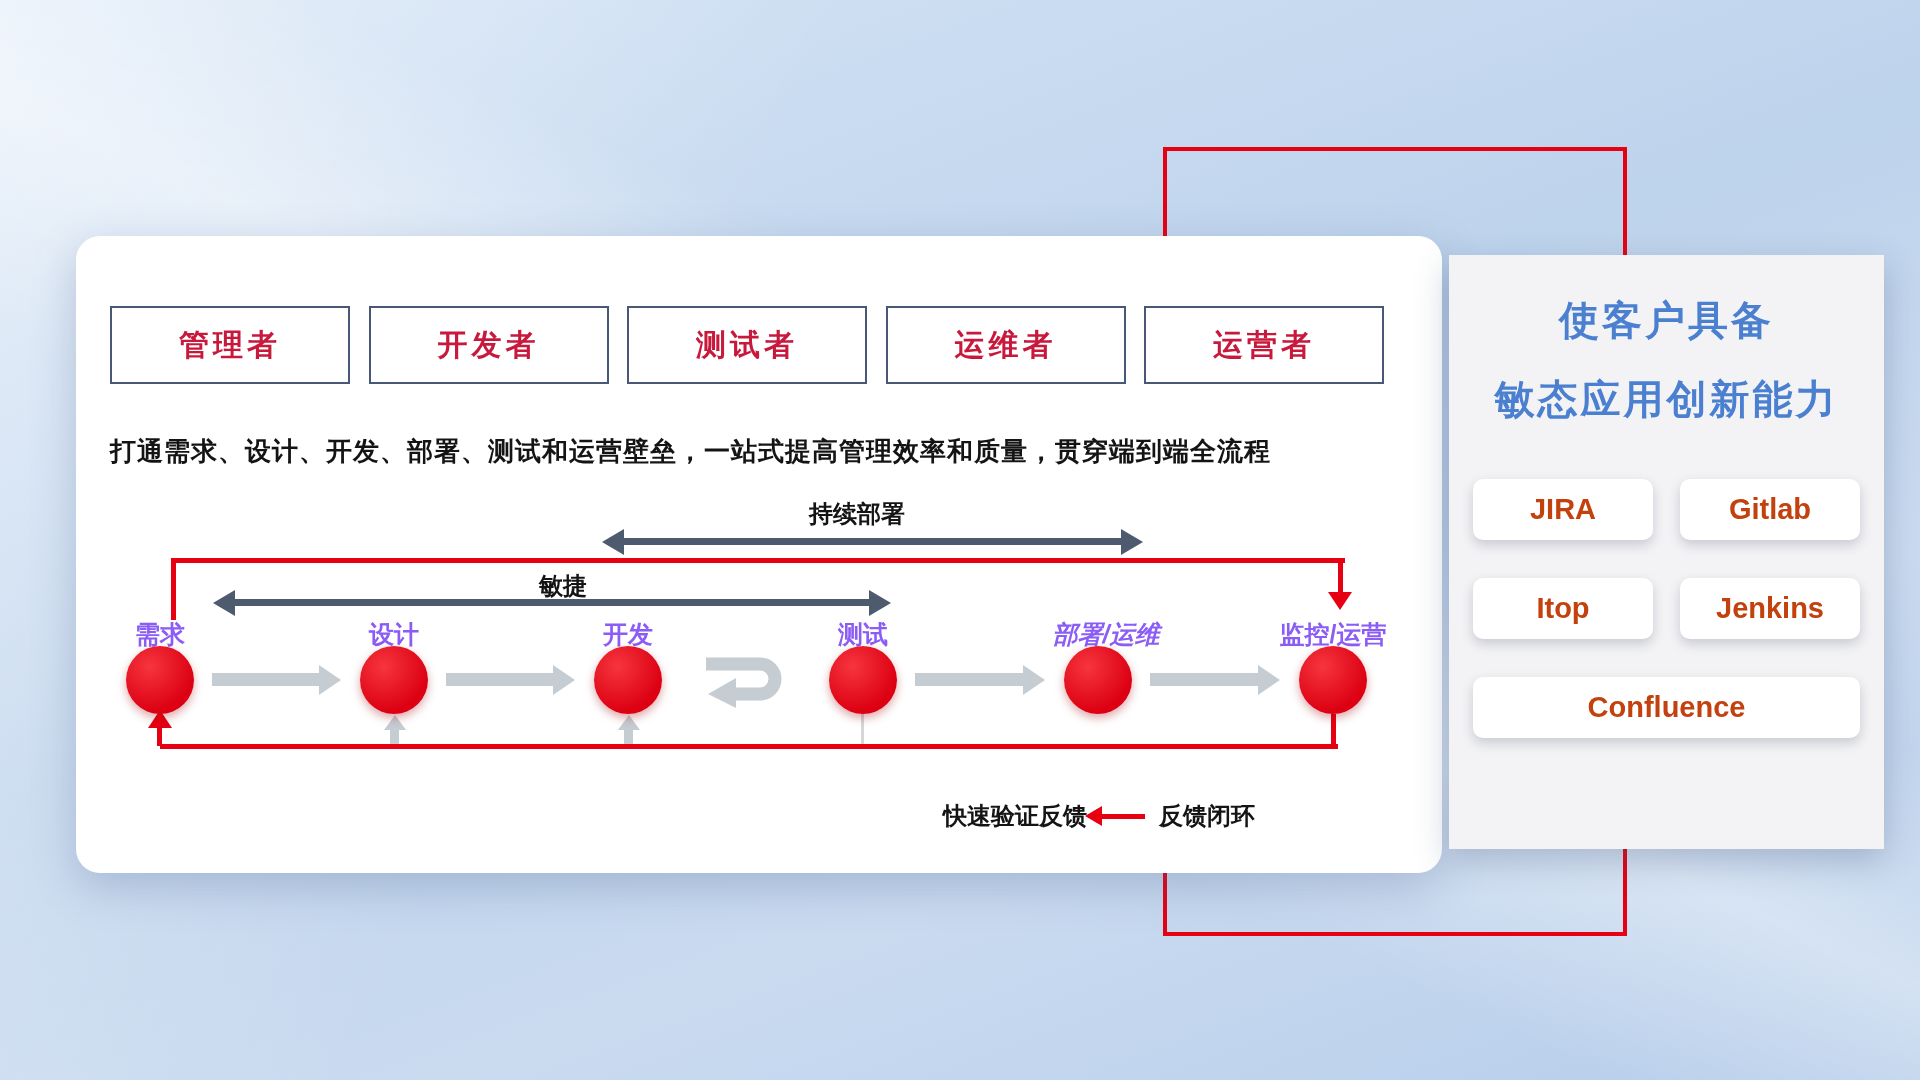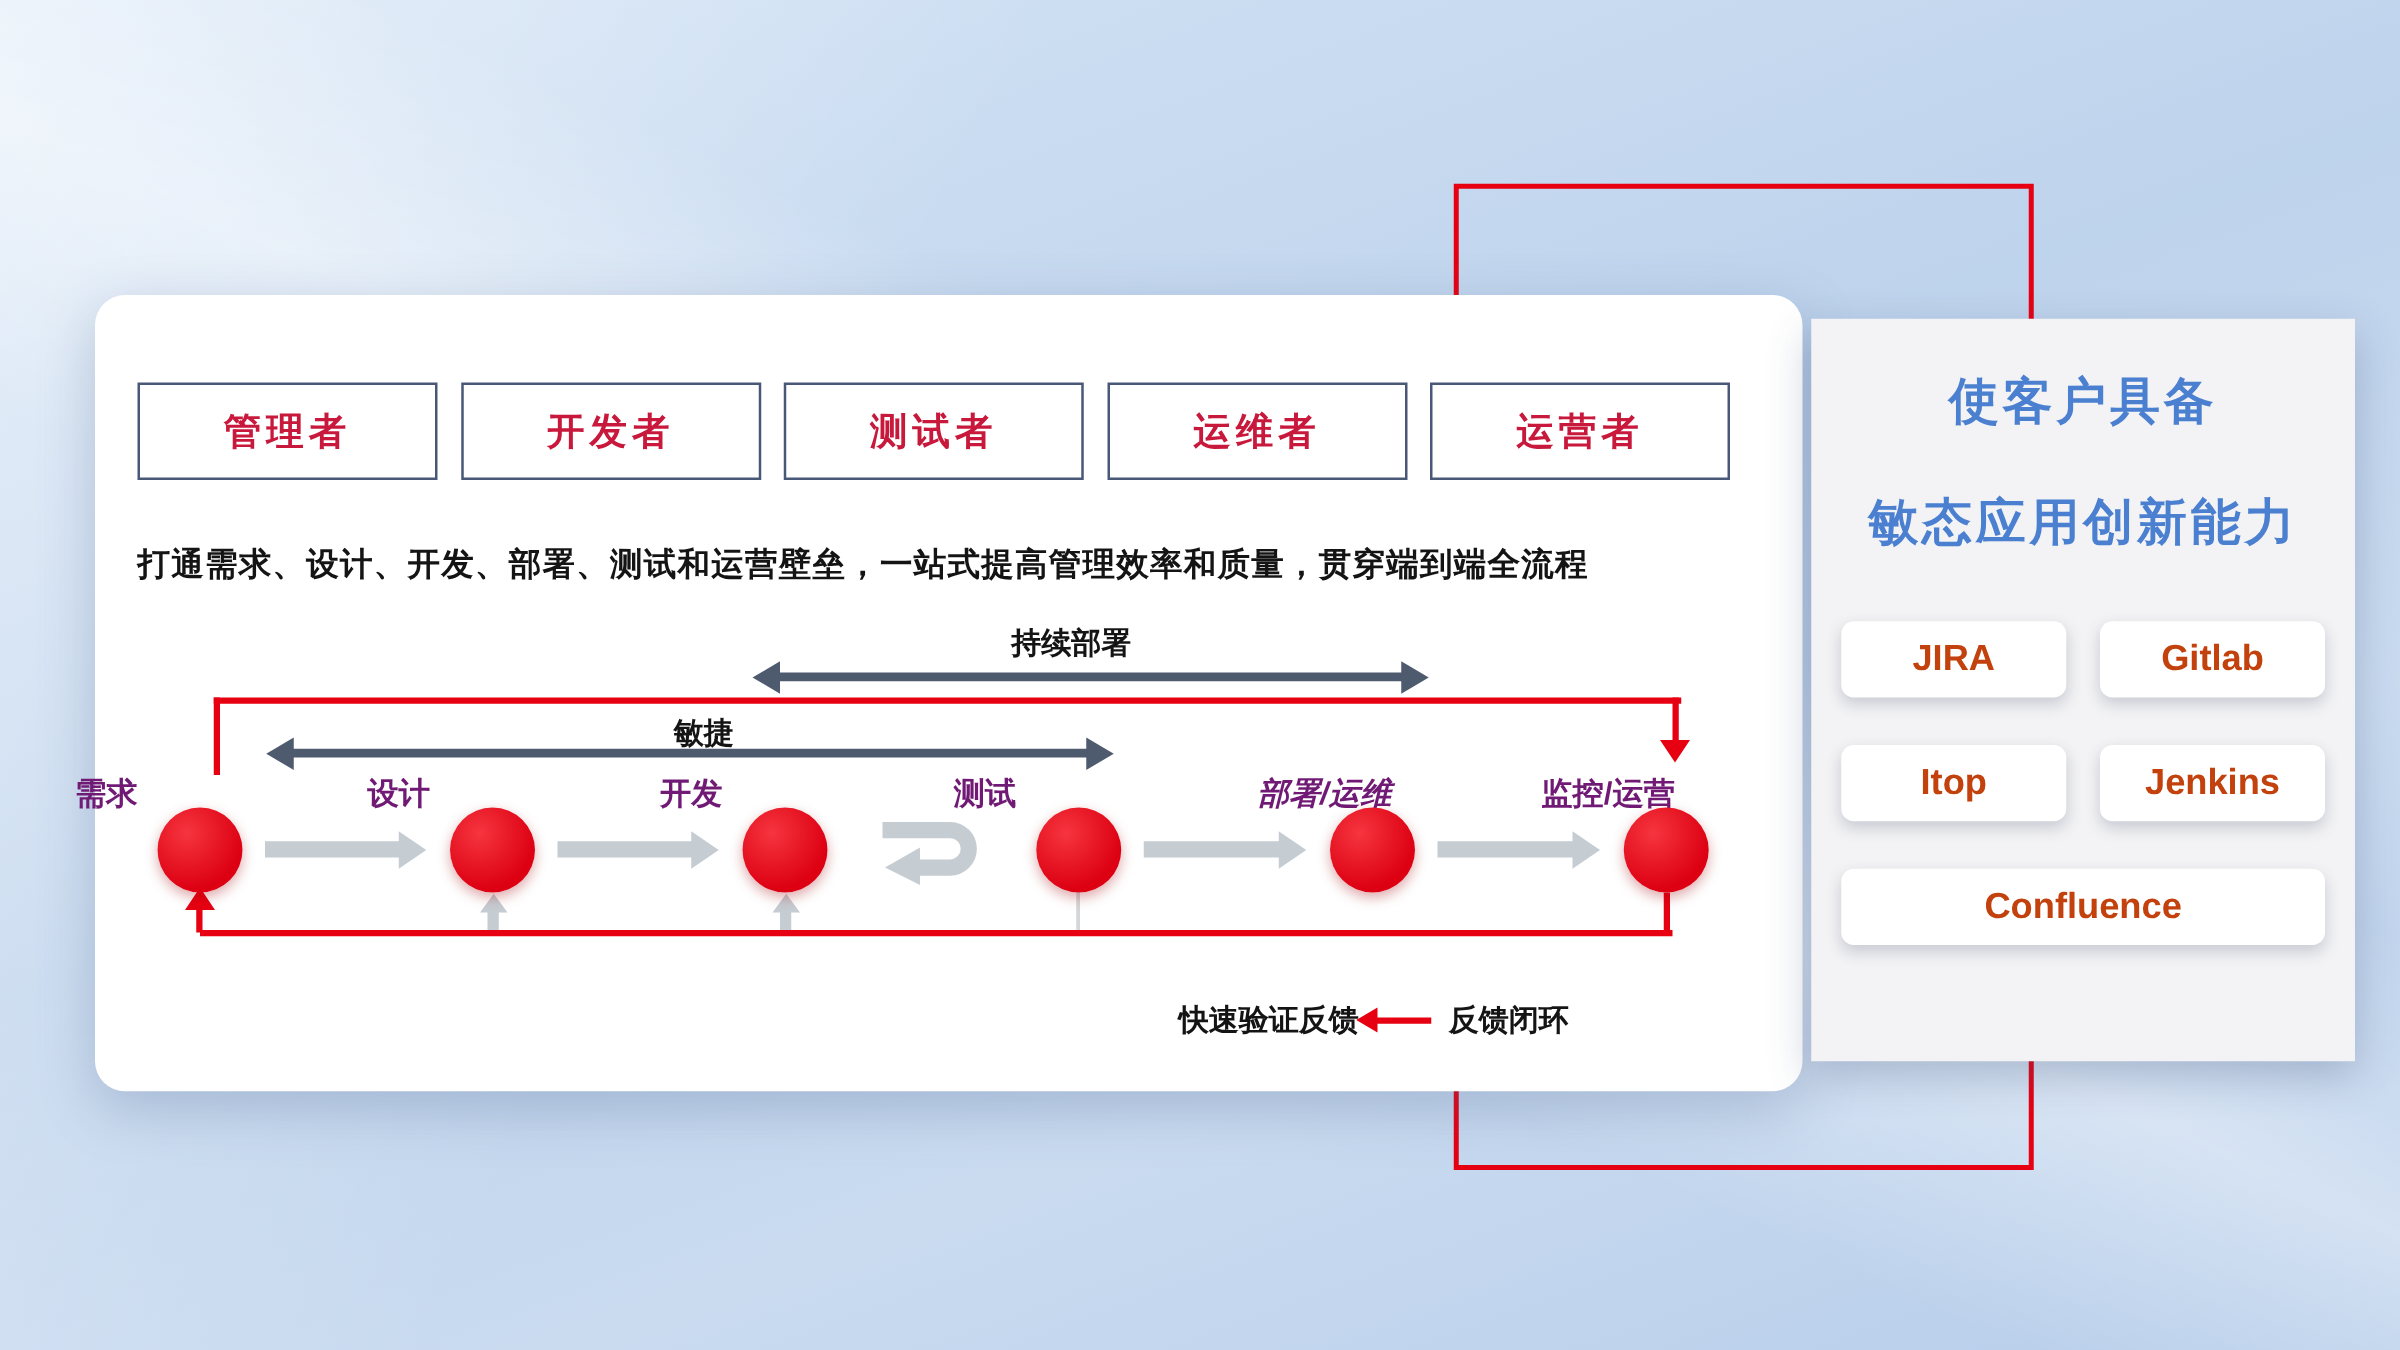--- a/index.html
+++ b/index.html
@@ -53,22 +53,22 @@
   .darrow-label{position:absolute;z-index:3;font-size:24px;font-weight:bold;color:#141414;text-align:center;}
 
   
   .redline{position:absolute;background:#e60012;z-index:2;}
   .red-head-down{position:absolute;z-index:2;width:0;height:0;
     border-top:18px solid #e60012;border-left:12px solid transparent;border-right:12px solid transparent;}
   .red-head-up{position:absolute;z-index:2;width:0;height:0;
     border-bottom:18px solid #e60012;border-left:12px solid transparent;border-right:12px solid transparent;}
 
   
-  .stage-label{position:absolute;width:200px;top:618px;z-index:4;
-    font-size:25px;font-weight:bold;color:#701a75;}
+  .stage-label{position:absolute;width:200px;top:618px;text-align:center;z-index:4;
+    font-size:25px;font-weight:bold;color:#8b5cf6;}
   .node{position:absolute;top:646px;width:68px;height:68px;border-radius:50%;z-index:4;
     background:radial-gradient(circle at 35% 30%, #f6353f, #dc0012 70%);
     box-shadow:0 4px 10px rgba(160,0,10,0.35);}
 
   
   .arrow-gray{position:absolute;top:673px;height:13px;background:#c5ccd2;z-index:3;}
   .arrow-gray::after{content:"";position:absolute;right:-21px;top:50%;transform:translateY(-50%);
     border-left:22px solid #c5ccd2;border-top:15px solid transparent;border-bottom:15px solid transparent;}
   .loop-icon{position:absolute;left:700px;top:650px;width:92px;height:58px;z-index:3;}
 
@@ -76,21 +76,21 @@
   .fb-up{position:absolute;width:9px;height:15px;top:729px;background:#c5ccd2;z-index:3;}
   .fb-up::before{content:"";position:absolute;top:-14px;left:50%;transform:translateX(-50%);
     border-bottom:15px solid #c5ccd2;border-left:11px solid transparent;border-right:11px solid transparent;}
   .fb-thin{position:absolute;left:861px;top:712px;width:3px;height:32px;background:#d3d7da;z-index:2;}
 
   
   .side-panel{position:absolute;left:1449px;top:255px;width:435px;height:594px;z-index:2;
     background:#f3f3f5;box-shadow:0 12px 32px rgba(60,80,120,0.30);}
   .side-title{margin:38px 10px 0 10px;text-align:center;font-size:40px;font-weight:bold;
     color:#4b80d1;letter-spacing:3px;}
-  .side-title.second{margin-top:42px;}
+  .side-title.second{margin-top:24px;}
   .tools-grid{margin:52px 24px 0 24px;display:grid;grid-template-columns:1fr 1fr;
     column-gap:27px;row-gap:38px;}
   .tool{height:61px;background:#ffffff;border-radius:10px;
     box-shadow:0 5px 12px rgba(50,60,90,0.22);
     display:flex;align-items:center;justify-content:center;
     font-size:29px;font-weight:bold;color:#c2410c;}
   .tool.wide{grid-column:1 / span 2;}
 </style>
 </head>
 <body>

